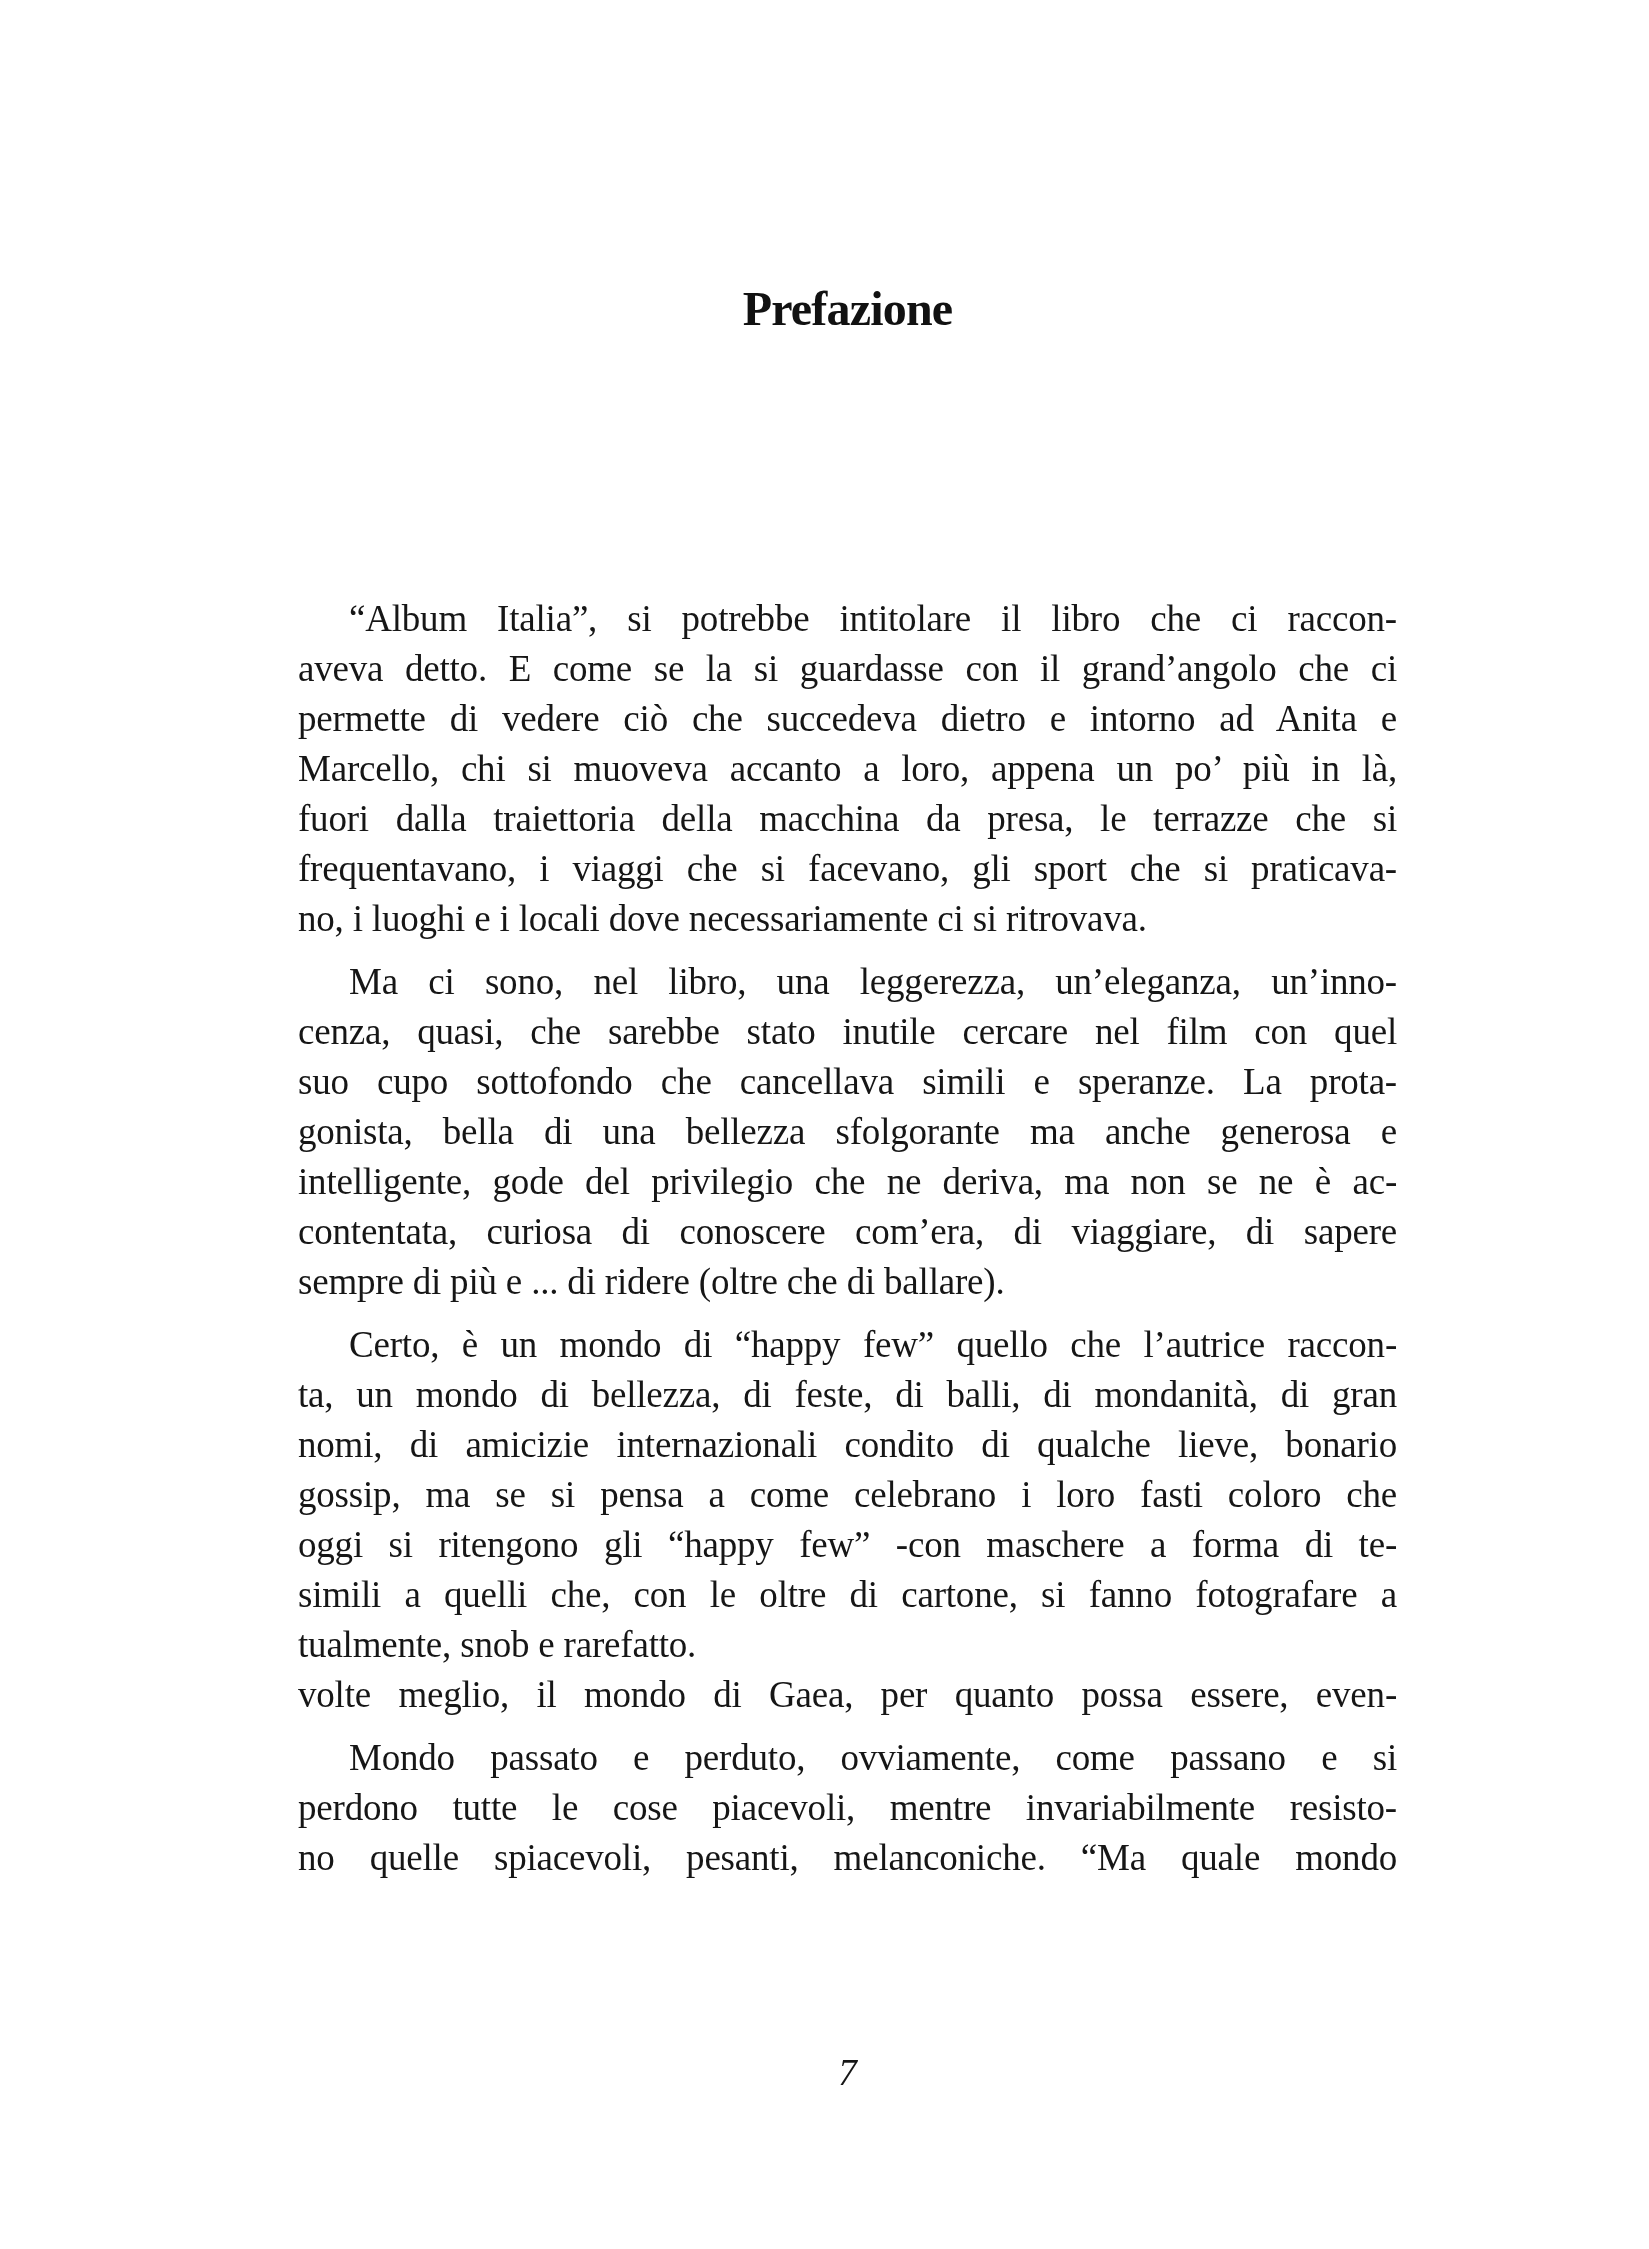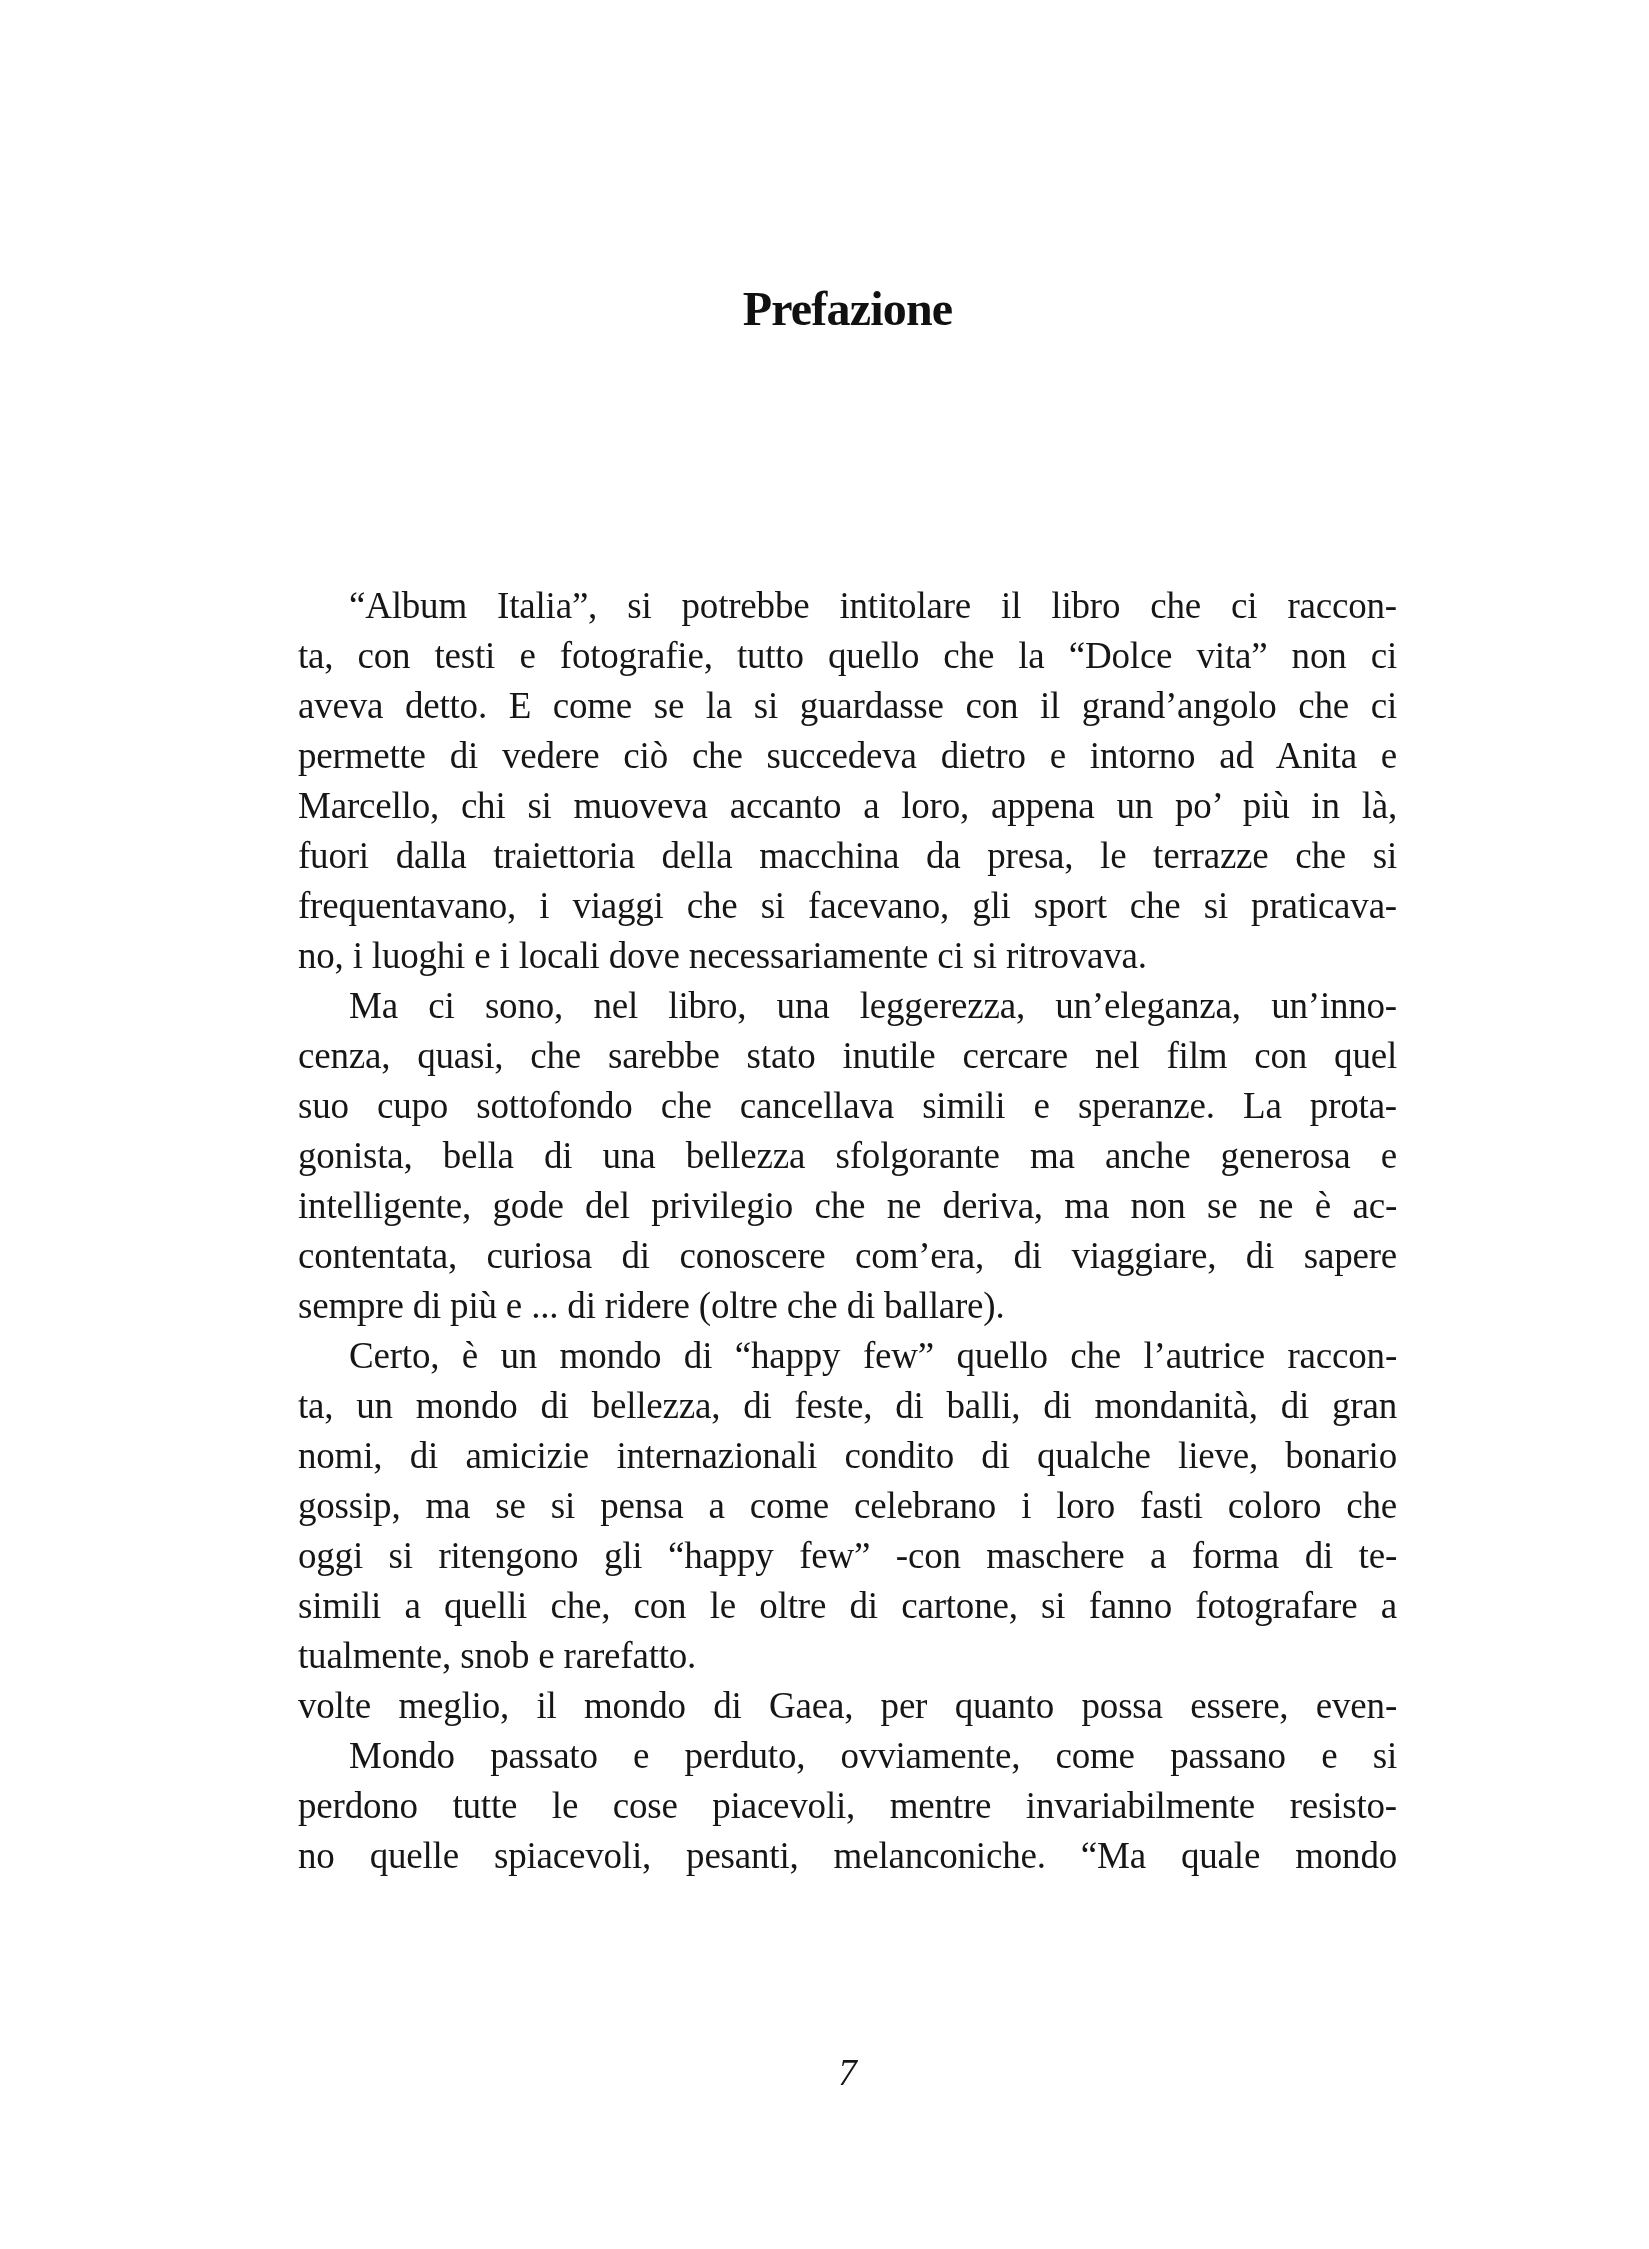--- a/index.html
+++ b/index.html
@@ -45,20 +45,21 @@
     letter-spacing: -0.2px;
     color: #161616;
   }
   .line {
     text-align: justify;
     text-align-last: justify;
     min-height: 50px;
   }
   .line.indent {
     text-indent: 51px;
+    margin-top: 13px;
   }
   .line.para-end {
     text-align-last: left;
   }
   .folio {
     position: absolute;
     top: 2051px;
     left: 298px;
     width: 1099px;
     text-align: center;
@@ -70,21 +71,20 @@
 </head>
 <body>
 
 <div class="scan-page">
 
   <h1 class="chapter-title">Prefazione</h1>
 
   <div class="text-body">
 
     <div class="line indent">“Album Italia”, si potrebbe intitolare il libro che ci raccon-</div>
-    <div class="line">ta, con testi e fotografie, tutto quello che la “Dolce vita” non ci</div>
     <div class="line">aveva detto. E come se la si guardasse con il grand’angolo che ci</div>
     <div class="line">permette di vedere ciò che succedeva dietro e intorno ad Anita e</div>
     <div class="line">Marcello, chi si muoveva accanto a loro, appena un po’ più in là,</div>
     <div class="line">fuori dalla traiettoria della macchina da presa, le terrazze che si</div>
     <div class="line">frequentavano, i viaggi che si facevano, gli sport che si praticava-</div>
     <div class="line para-end">no, i luoghi e i locali dove necessariamente ci si ritrovava.</div>
 
     <div class="line indent">Ma ci sono, nel libro, una leggerezza, un’eleganza, un’inno-</div>
     <div class="line">cenza, quasi, che sarebbe stato inutile cercare nel film con quel</div>
     <div class="line">suo cupo sottofondo che cancellava simili e speranze. La prota-</div>

